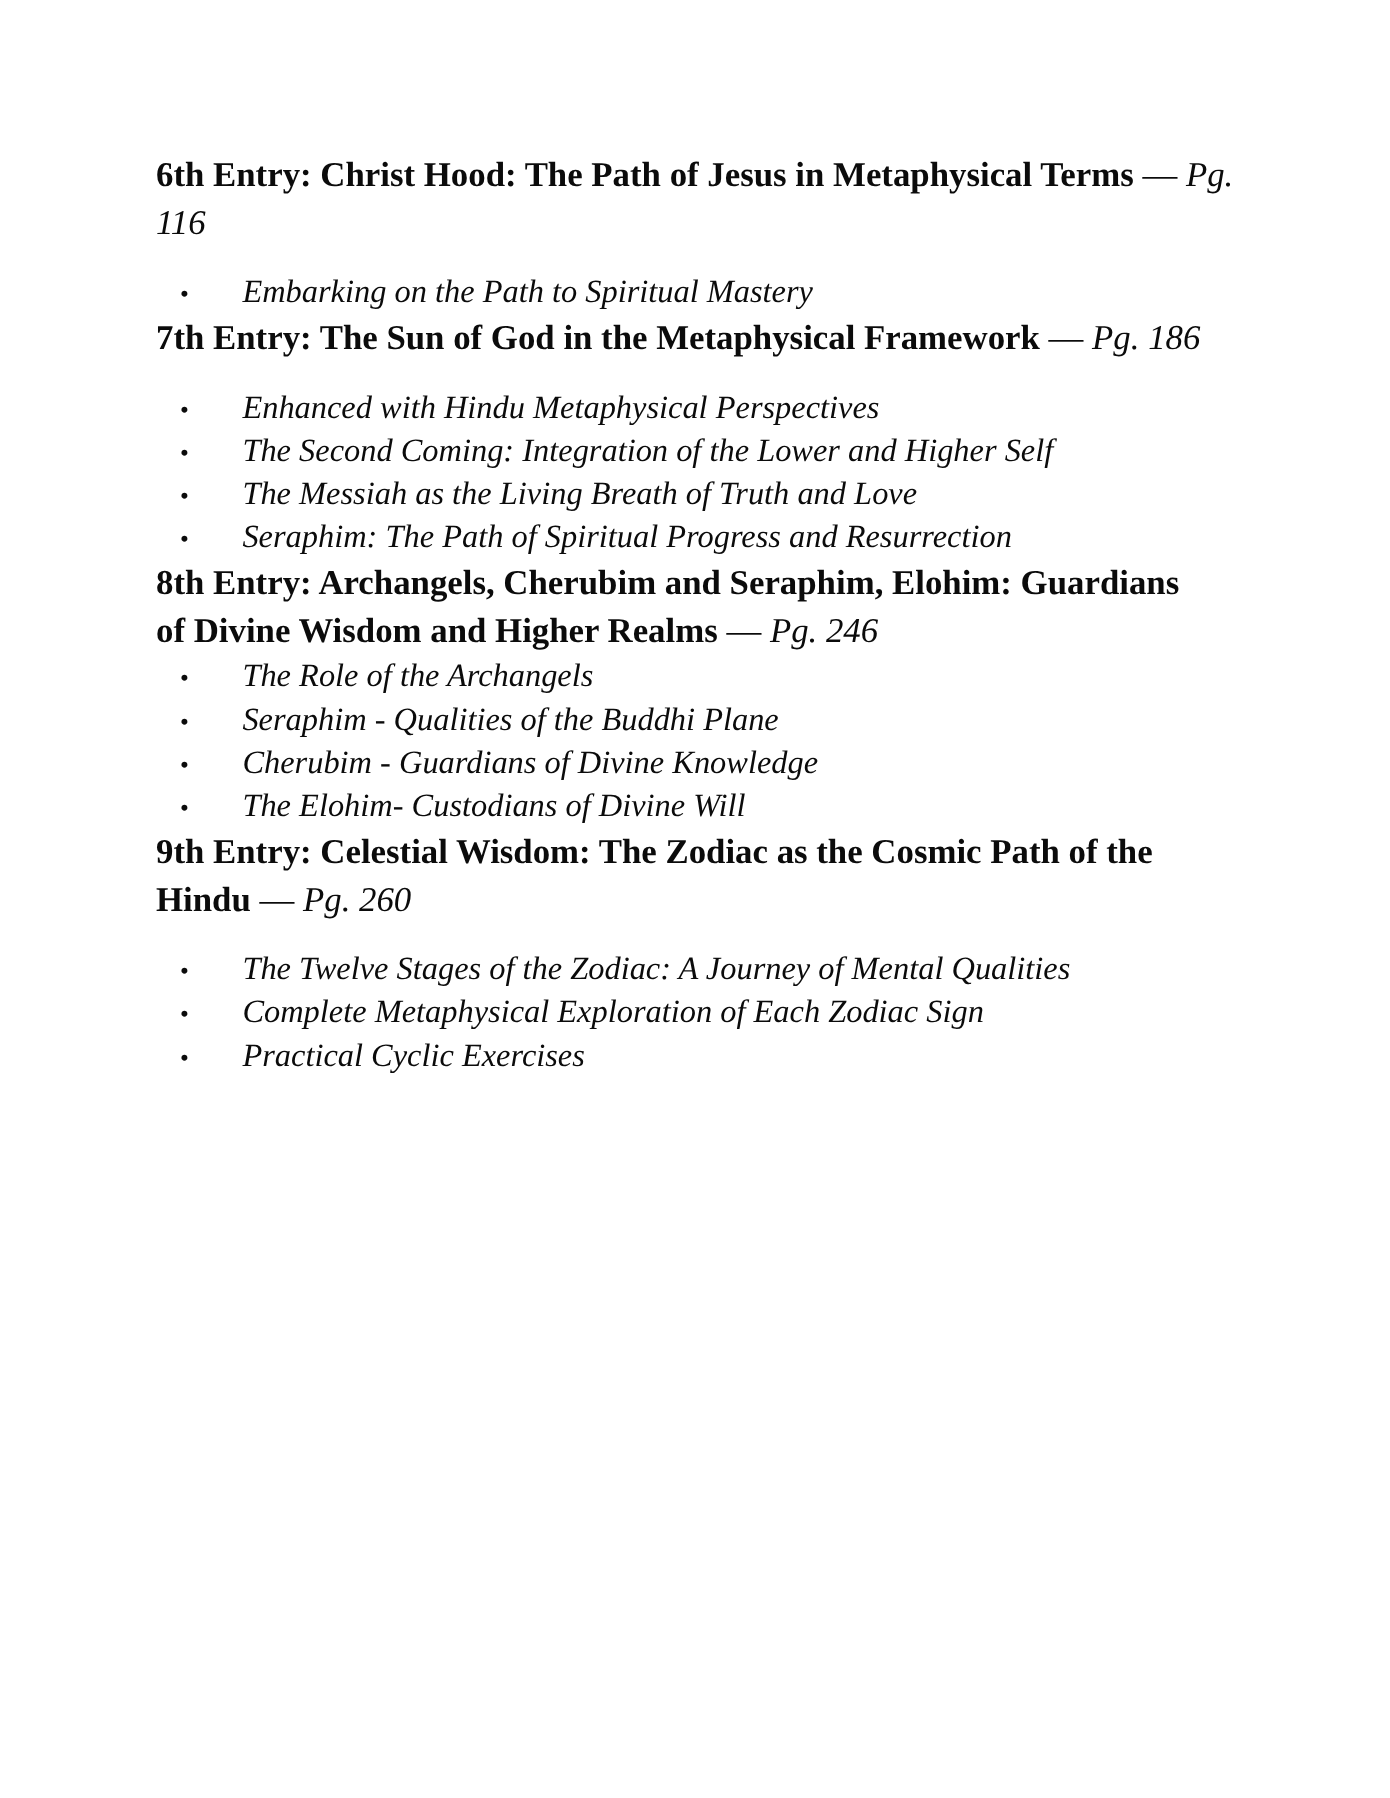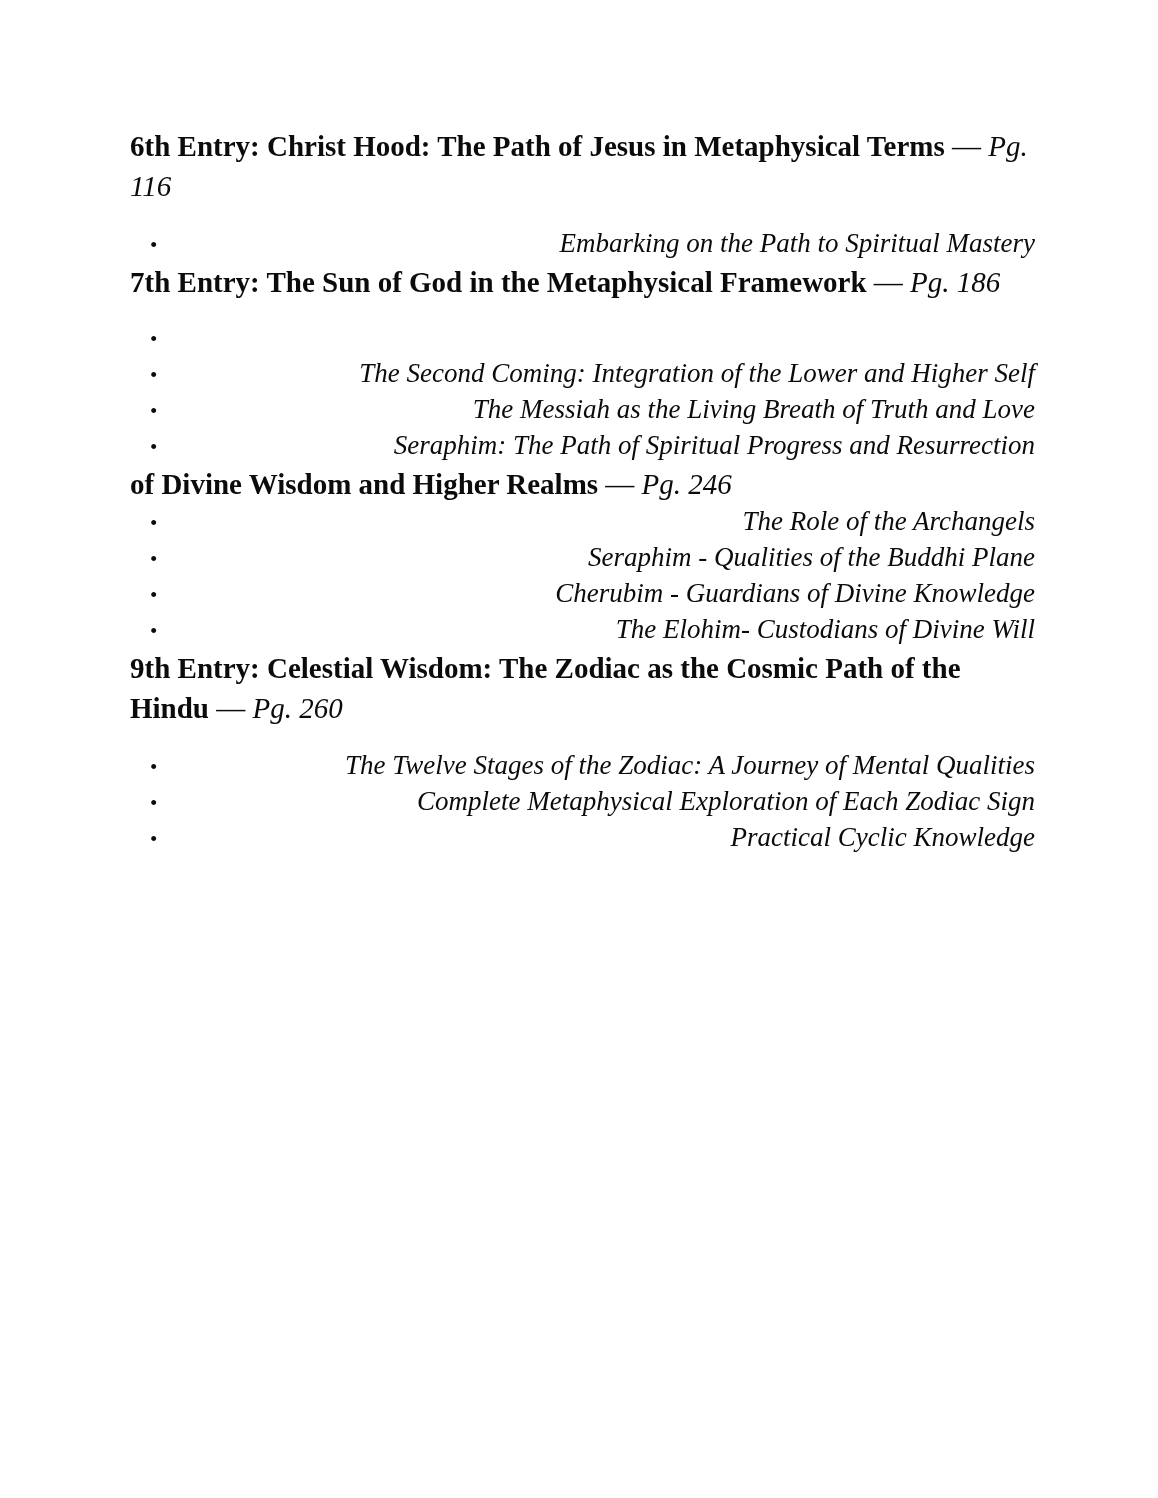--- a/index.html
+++ b/index.html
@@ -36,21 +36,21 @@
     font-size: 27px;
     line-height: 34px;
   }
   .bullet-marker {
     flex: 0 0 72px;
     box-sizing: border-box;
     padding-left: 20px;
     font-style: normal;
     font-size: 21px;
   }
-  .bullet-text { flex: 1; text-align: right; }
+  .bullet-text { flex: 1; }
   .h-line span:empty { display: none; }
 </style>
 </head>
 <body>
 
 <div class="page">
   <div class="content">
 
     <div class="entry">
       <div class="h-line">
@@ -73,37 +73,43 @@
 
     <div class="entry">
       <div class="h-line">
         <span>7th Entry: The Sun of God in the Metaphysical Framework</span>
         <span class="h-sep">—</span>
         <span class="h-pg">Pg. 186</span>
       </div>
       <div class="bullets">
         <div class="bullet-row">
           <span class="bullet-marker">•</span>
+          <span class="bullet-text">Enhanced with Hindu Metaphysical Perspectives</span>
         </div>
         <div class="bullet-row">
           <span class="bullet-marker">•</span>
           <span class="bullet-text">The Second Coming: Integration of the Lower and Higher Self</span>
         </div>
         <div class="bullet-row">
           <span class="bullet-marker">•</span>
           <span class="bullet-text">The Messiah as the Living Breath of Truth and Love</span>
         </div>
         <div class="bullet-row">
           <span class="bullet-marker">•</span>
           <span class="bullet-text">Seraphim: The Path of Spiritual Progress and Resurrection</span>
         </div>
       </div>
     </div>
 
     <div class="entry">
+      <div class="h-line">
+        <span>8th Entry: Archangels, Cherubim and Seraphim, Elohim: Guardians</span>
+        
+        
+      </div>
       <div class="h-line">
         <span>of Divine Wisdom and Higher Realms</span>
         <span class="h-sep">—</span>
         <span class="h-pg">Pg. 246</span>
       </div>
       <div class="bullets tight">
         <div class="bullet-row">
           <span class="bullet-marker">•</span>
           <span class="bullet-text">The Role of the Archangels</span>
         </div>
@@ -137,19 +143,19 @@
         <div class="bullet-row">
           <span class="bullet-marker">•</span>
           <span class="bullet-text">The Twelve Stages of the Zodiac: A Journey of Mental Qualities</span>
         </div>
         <div class="bullet-row">
           <span class="bullet-marker">•</span>
           <span class="bullet-text">Complete Metaphysical Exploration of Each Zodiac Sign</span>
         </div>
         <div class="bullet-row">
           <span class="bullet-marker">•</span>
-          <span class="bullet-text">Practical Cyclic Knowledge</span>
+          <span class="bullet-text">Practical Cyclic Exercises</span>
         </div>
       </div>
     </div>
 
   </div>
 </div>
 
 </body></html>

